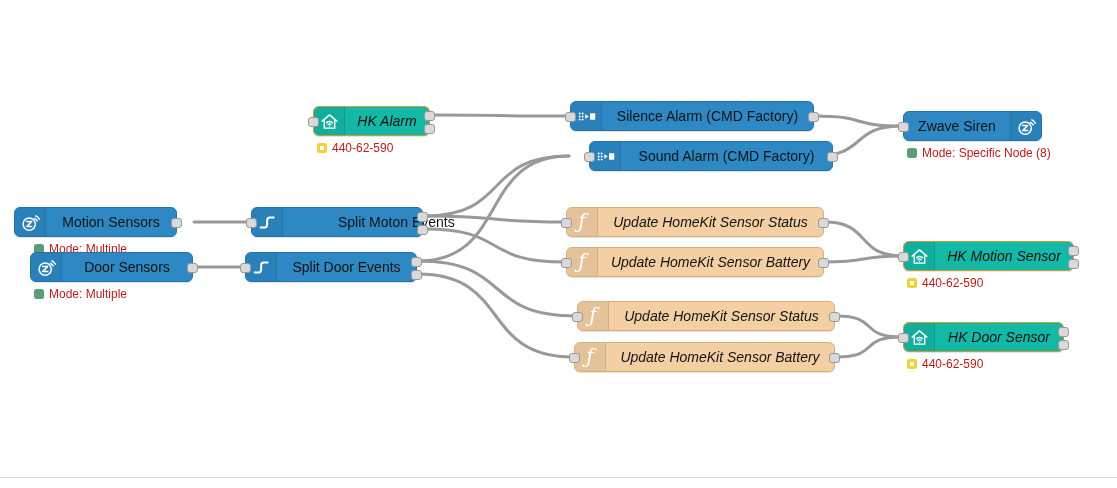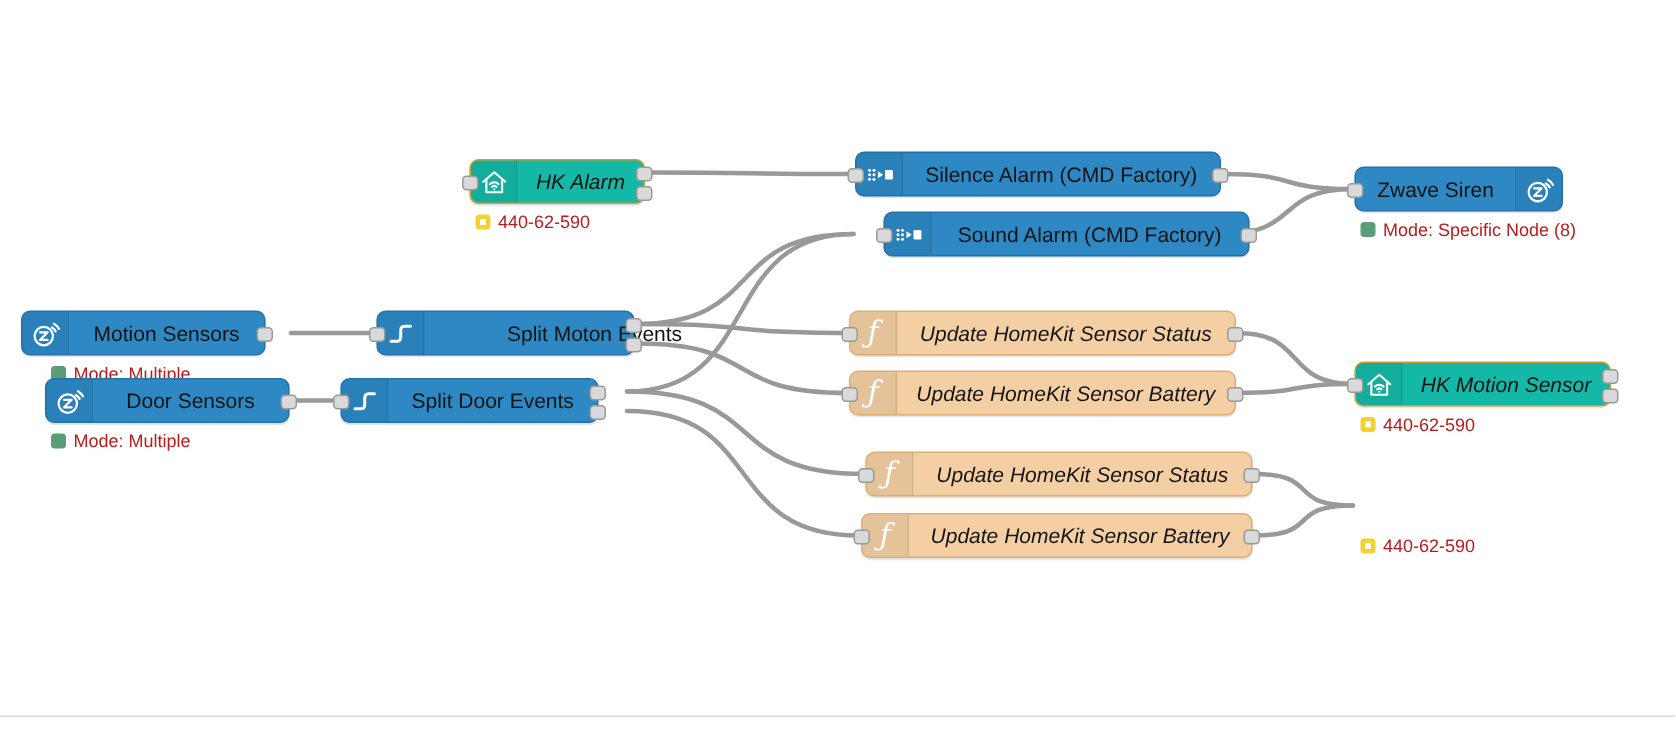--- a/index.html
+++ b/index.html
@@ -153,21 +153,21 @@
       <div class="icon-region side-left">
         <svg width="21" height="21" viewBox="0 0 24 24" fill="none" stroke="#fff" stroke-width="2.3" stroke-linecap="round">
           <path d="M19 6.3 H14.6 Q11.6 6.3 11.6 9.8 V14.2 Q11.6 17.7 8.6 17.7 H4.2"></path>
         </svg>
       </div>
       <span class="node-label">Split Moton Events</span>
       <div class="port" style="left: -6px; top: 10px;"></div>
       <div class="port" style="right: -6px; top: 4px;"></div>
       <div class="port" style="right: -6px; top: 17px;"></div>
     </div>
-    <div class="node blue" style="left: 227px; top: 252px; width: 172px; height: 30px;">
+    <div class="node blue" style="left: 245px; top: 252px; width: 172px; height: 30px;">
       <div class="icon-region side-left">
         <svg width="21" height="21" viewBox="0 0 24 24" fill="none" stroke="#fff" stroke-width="2.3" stroke-linecap="round">
           <path d="M19 6.3 H14.6 Q11.6 6.3 11.6 9.8 V14.2 Q11.6 17.7 8.6 17.7 H4.2"></path>
         </svg>
       </div>
       <span class="node-label">Split Door Events</span>
       <div class="port" style="left: -6px; top: 10px;"></div>
       <div class="port" style="right: -6px; top: 4px;"></div>
       <div class="port" style="right: -6px; top: 17px;"></div>
     </div>
@@ -215,17 +215,32 @@
       <div class="port" style="right: -6px; top: 10px;"></div>
     </div>
     <div class="node peach italic" style="left: 574px; top: 342px; width: 261px; height: 30px;">
       <div class="icon-region side-left">
         <span class="fn-glyph">ƒ</span>
       </div>
       <span class="node-label">Update HomeKit Sensor Battery</span>
       <div class="port" style="left: -6px; top: 10px;"></div>
       <div class="port" style="right: -6px; top: 10px;"></div>
     </div>
+    <div class="node yellow italic" style="left: 903px; top: 322px; width: 161px; height: 30px;">
+      <div class="icon-region side-left">
+        <svg width="21" height="21" viewBox="0 0 24 24" fill="none" stroke="#fff" stroke-width="1.6" stroke-linecap="round" stroke-linejoin="round">
+          <path d="M3.6 11.6 L12 4.4 L20.4 11.6"></path>
+          <path d="M6 9.8 V19.6 H18 V9.8"></path>
+          <path d="M8.7 13.4 a4.6 4.6 0 0 1 6.6 0"></path>
+          <path d="M10.3 15.5 a2.5 2.5 0 0 1 3.4 0"></path>
+          <circle cx="12" cy="17.4" r="0.8" fill="#fff" stroke="none"></circle>
+        </svg>
+      </div>
+      <span class="node-label">HK Door Sensor</span>
+      <div class="port" style="left: -6px; top: 10px;"></div>
+      <div class="port" style="right: -6px; top: 4px;"></div>
+      <div class="port" style="right: -6px; top: 17px;"></div>
+    </div>
     <div class="status" style="left: 907px; top: 357px;">
       <div class="status-shape ring-yellow"></div>
       <span>440-62-590</span>
     </div>
   </div>
 
 </body></html>

